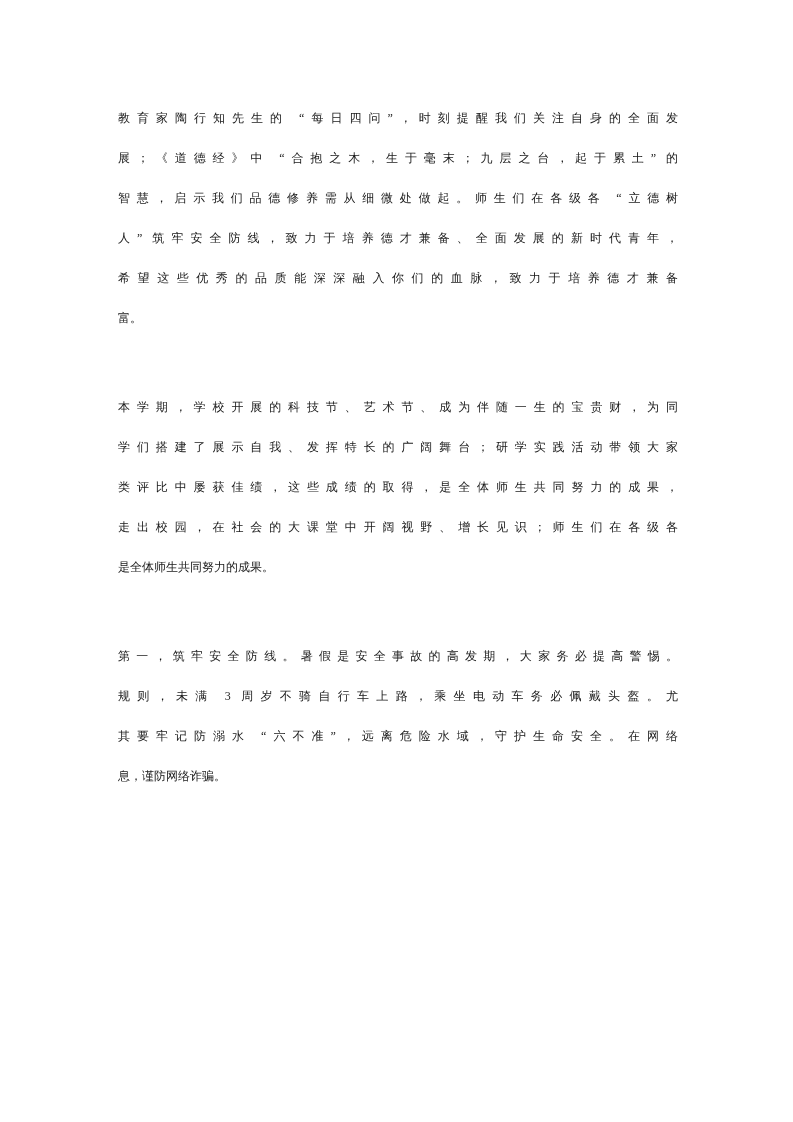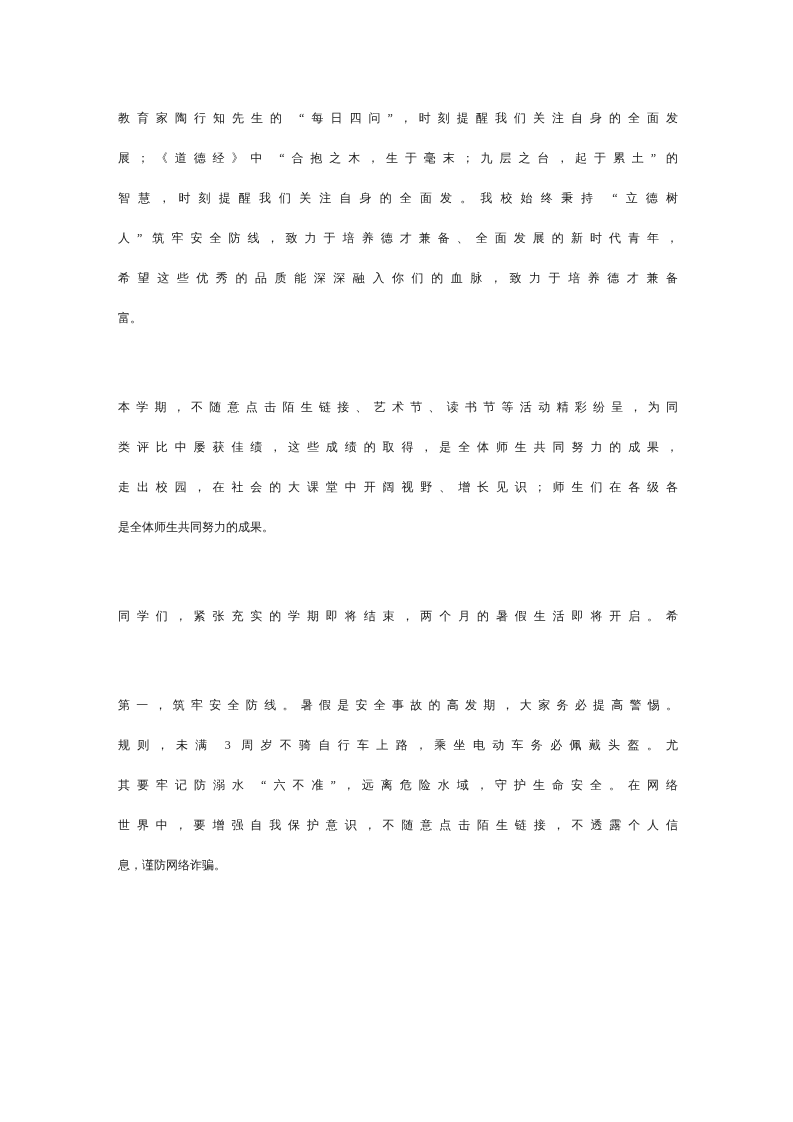--- a/index.html
+++ b/index.html
@@ -39,38 +39,37 @@
   }
 </style>
 </head>
 <body>
 
 <div class="page">
 
   <div class="para">
     <span class="line">教育家陶行知先生的 “每日四问”，时刻提醒我们关注自身的全面发</span>
     <span class="line">展；《道德经》中 “合抱之木，生于毫末；九层之台，起于累土” 的</span>
-    <span class="line">智慧，时刻提醒我们关注自身的全面发。我校始终秉持 “立德树</span>
+    <span class="line">智慧，启示我们品德修养需从细微处做起。师生们在各级各 “立德树</span>
     <span class="line">人” 筑牢安全防线，致力于培养德才兼备、全面发展的新时代青年，</span>
     <span class="line">希望这些优秀的品质能深深融入你们的血脉，致力于培养德才兼备</span>
     <span class="line last">富。</span>
   </div>
 
   <div class="para">
-    <span class="line">本学期，不随意点击陌生链接、艺术节、读书节等活动精彩纷呈，为同</span>
+    <span class="line">本学期，学校开展的科技节、艺术节、成为伴随一生的宝贵财，为同</span>
+    <span class="line">学们搭建了展示自我、发挥特长的广阔舞台；研学实践活动带领大家</span>
     <span class="line">类评比中屡获佳绩，这些成绩的取得，是全体师生共同努力的成果，</span>
     <span class="line">走出校园，在社会的大课堂中开阔视野、增长见识；师生们在各级各</span>
     <span class="line last">是全体师生共同努力的成果。</span>
   </div>
 
   <div class="para">
-    <span class="line">同学们，紧张充实的学期即将结束，两个月的暑假生活即将开启。希</span>
   </div>
 
   <div class="para">
     <span class="line">第一，筑牢安全防线。暑假是安全事故的高发期，大家务必提高警惕。</span>
     <span class="line">规则，未满 3 周岁不骑自行车上路，乘坐电动车务必佩戴头盔。尤</span>
     <span class="line">其要牢记防溺水 “六不准”，远离危险水域，守护生命安全。在网络</span>
-    <span class="line">世界中，要增强自我保护意识，不随意点击陌生链接，不透露个人信</span>
     <span class="line last">息，谨防网络诈骗。</span>
   </div>
 
 </div>
 
 </body></html>

